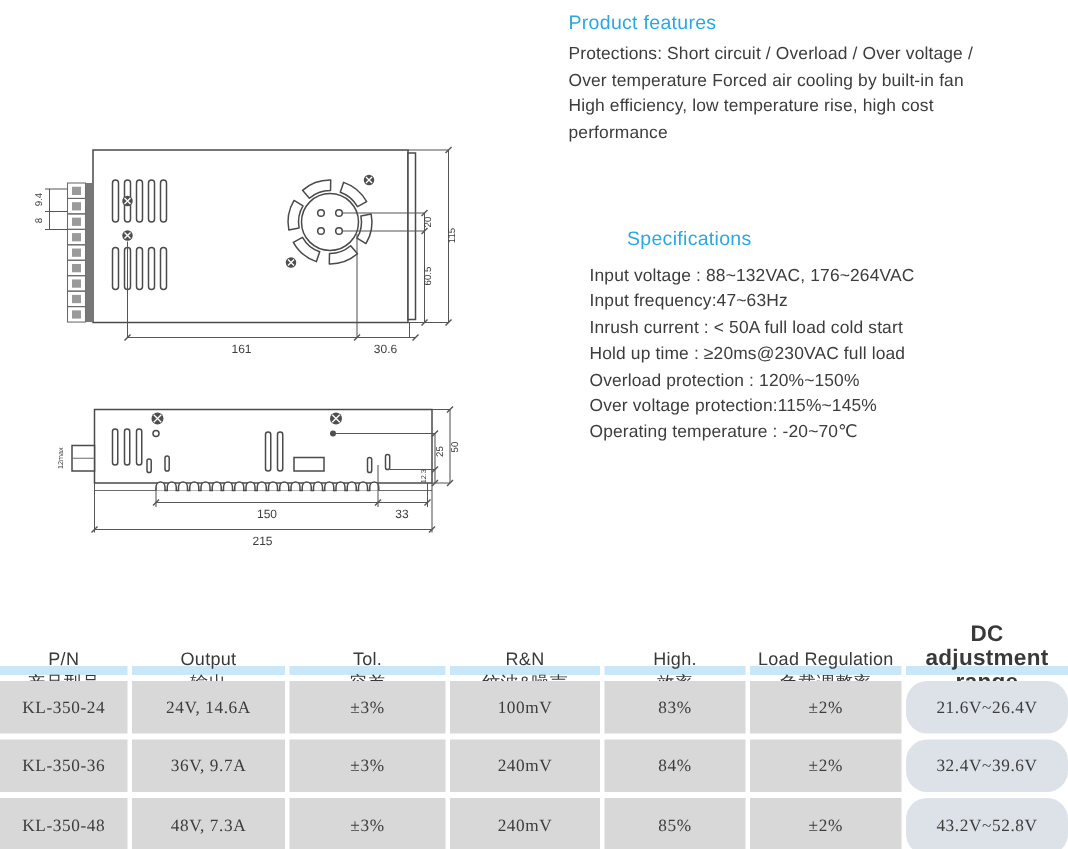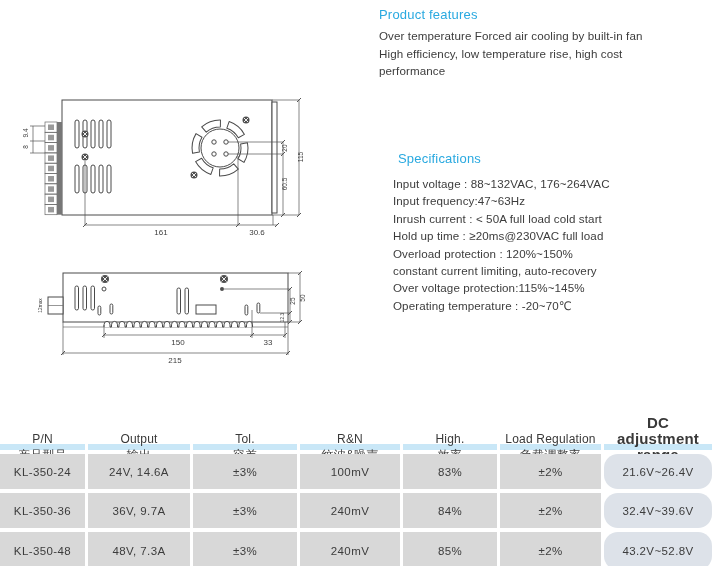--- a/index.html
+++ b/index.html
@@ -7,21 +7,21 @@
     position:relative; width:712px; height:566px; background:#fff;
     overflow:hidden; font-family:"Liberation Sans","DejaVu Sans",sans-serif;
     color:#3c3c3c;
   }
   
   .textblock { position:absolute; }
   .sec-title { font-size:13px; font-weight:400; color:var(--accent); margin:0 0 5px 0; letter-spacing:.2px; }
   .tline { font-size:11.6px; color:var(--text); line-height:17.5px; margin:0; white-space:nowrap; letter-spacing:.1px; }
   .features { left:379px; top:7px; width:312px; }
   .specs { left:393px; top:151px; width:318px; }
-  .specs .sec-title { margin-bottom:9px; padding-left:5px; }
+  .specs .sec-title { margin-bottom:9px; padding-left:5px;margin-left:20px; }
   .specs .tline { line-height:17.4px; }
   
   .drw { position:absolute; }
   .s  { stroke:#4a4a4a; stroke-width:1; fill:none; }
   .sf { stroke:#4a4a4a; stroke-width:1; fill:#fff; }
   .thin { stroke:#6a6a6a; stroke-width:.7; fill:none; }
   .dim { stroke:#555; stroke-width:.7; fill:none; }
   .tick { stroke:#555; stroke-width:1; }
   .dlabel { font-size:8px; fill:#3d3d3d; }
   .dlabel.sm { font-size:6.5px; }
@@ -36,21 +36,21 @@
   }
   .th {
     background:var(--table-header-bg); display:flex; flex-direction:column;
     justify-content:center; align-items:center; text-align:center;
     font-size:12px; color:#393939; line-height:16px; letter-spacing:.2px;margin-top:37px;
   }
   .th.narrow { font-size:11px; }
   .th.narrow .en { font-size:15px;font-weight:bold; }
   .td {
     background:var(--table-cell-bg); display:flex; align-items:center;
-    justify-content:center; font-size:11.5px; color:#3c3c3c; letter-spacing:.4px;
+    justify-content:center; font-size:11.5px; color:#3c3c3c; letter-spacing:.4px;font-family:Liberation Serif, serif;
   }
   .td.lastcol { background:var(--table-lastcol-bg);border-radius:14px; }
 </style>
 </head>
 <body>
 
 <div class="page">
 
   <svg class="drw" style="left:20px; top:96px;" width="330" height="145" viewBox="0 0 330 145">
 
@@ -202,33 +202,33 @@
       <text class="dlabel" x="248" y="97" text-anchor="middle">33</text>
       <path class="dim" d="M43,74 V107 M268,74 V107 M43,105 H268"></path>
       <line class="tick" x1="41" y1="107" x2="45" y2="103"></line>
         <line class="tick" x1="266" y1="107" x2="270" y2="103"></line>
       <text class="dlabel" x="155" y="115" text-anchor="middle">215</text>
     </g>
   </svg>
 
   <div class="textblock features">
     <h3 class="sec-title">Product features</h3>
+    <p class="tline">Protections: Short circuit / Overload / Over voltage /</p>
     <p class="tline">Over temperature Forced air cooling by built-in fan</p>
     <p class="tline">High efficiency, low temperature rise, high cost</p>
     <p class="tline">performance</p>
   </div>
 
   <div class="textblock specs">
     <h3 class="sec-title">Specifications</h3>
     <p class="tline">Input voltage :  88~132VAC, 176~264VAC</p>
     <p class="tline">Input frequency:47~63Hz</p>
     <p class="tline">Inrush current :   &lt; 50A full load cold start</p>
     <p class="tline">Hold up time :   ≥20ms@230VAC full load</p>
     <p class="tline">Overload protection :  120%~150%</p>
-    <p class="tline">constant current limiting, auto-recovery</p>
     <p class="tline">Over voltage protection:115%~145%</p>
     <p class="tline">Operating temperature :   -20~70℃</p>
   </div>
 
   <div class="spec-table">
     <div class="th">
       <div class="en">P/N</div>
       <div class="zh">产品型号</div>
     </div>
     <div class="th">

